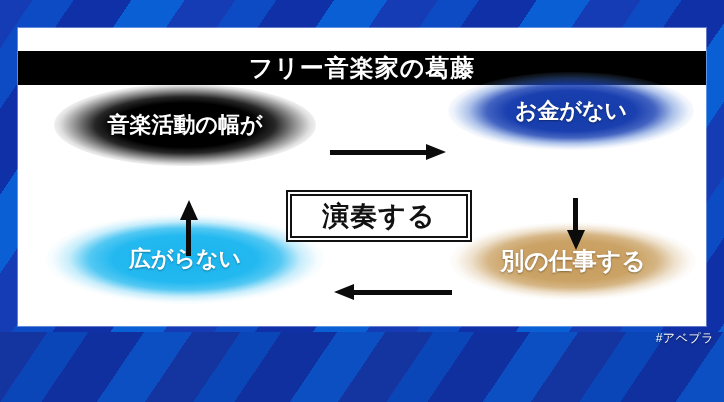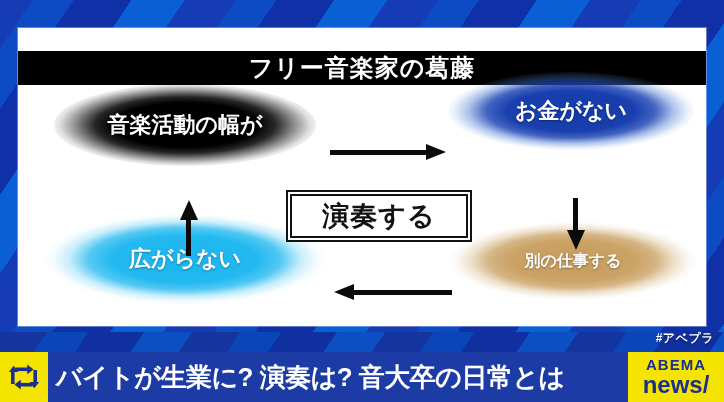--- a/index.html
+++ b/index.html
@@ -122,21 +122,21 @@
     font-size: 22px;
     background: radial-gradient(ellipse 52% 52% at 50% 50%,
         #123ca8 0%, #1a3faf 50%, rgba(26,66,180,0.82) 66%,
         rgba(60,110,205,0.42) 80%, rgba(120,160,225,0.13) 92%, rgba(255,255,255,0) 100%);
   }
   .node-gold {
     left: 432px;
     top: 160px;
     width: 246px;
     height: 78px;
-    font-size: 16px;
+    font-size: 24px;
     background: radial-gradient(ellipse 52% 52% at 50% 50%,
         #c79a5c 0%, #cba366 50%, rgba(203,163,102,0.8) 66%,
         rgba(216,186,140,0.42) 80%, rgba(234,216,190,0.13) 92%, rgba(255,255,255,0) 100%);
   }
   .node-cyan {
     left: 28px;
     top: 152px;
     width: 278px;
     height: 90px;
     font-size: 22px;
@@ -206,21 +206,21 @@
     border-top: 20px solid #0b0b0b;
   }
 
   
   .hashtag {
     position: absolute;
     right: 10px;
     top: 330px;
     color: #ffffff;
     font-size: 12px;
-    font-weight: bold;
+    font-weight: normal;
     letter-spacing: 0.5px;
     text-shadow: 0 1px 2px rgba(0,0,0,0.5);
   }
 
   
   .ticker {
     position: absolute;
     left: 0;
     top: 352px;
     height: 50px;
@@ -326,39 +326,14 @@
       <div class="arrow arrow-up">
         <div class="shaft"></div>
         <div class="head"></div>
       </div>
 
     </div>
   </div>
 
   <div class="hashtag">#アベプラ</div>
 
-  <div class="ticker">
-
-    <div class="ticker-icon">
-      <svg width="32" height="32" viewBox="0 0 32 32" aria-hidden="true">
-        <g fill="#1b2f8c">
-          <path d="M7.5 6.5 h12.5 v3.6 h-12.5 z"></path>
-          <path d="M19.2 3.6 l6.4 4.8 l-6.4 4.8 z"></path>
-          <path d="M25.4 9.0 h3.6 v12.6 h-3.6 z"></path>
-          <path d="M31.2 20.9 l-4.9 6.3 l-4.6 -6.3 z"></path>
-          <path d="M24.5 25.5 h-12.5 v-3.6 h12.5 z"></path>
-          <path d="M12.8 28.4 l-6.4 -4.8 l6.4 -4.8 z"></path>
-          <path d="M6.6 23.0 h-3.6 v-12.6 h3.6 z"></path>
-          <path d="M0.8 11.1 l4.9 -6.3 l4.6 6.3 z"></path>
-        </g>
-      </svg>
-    </div>
-
-    <div class="ticker-headline">バイトが生業に? 演奏は? 音大卒の日常とは</div>
-
-    <div class="ticker-logo">
-      <div class="logo-abema">ABEMA</div>
-      <div class="logo-news">news/</div>
-    </div>
-
-  </div>
 
 </div>
 
 </body></html>

